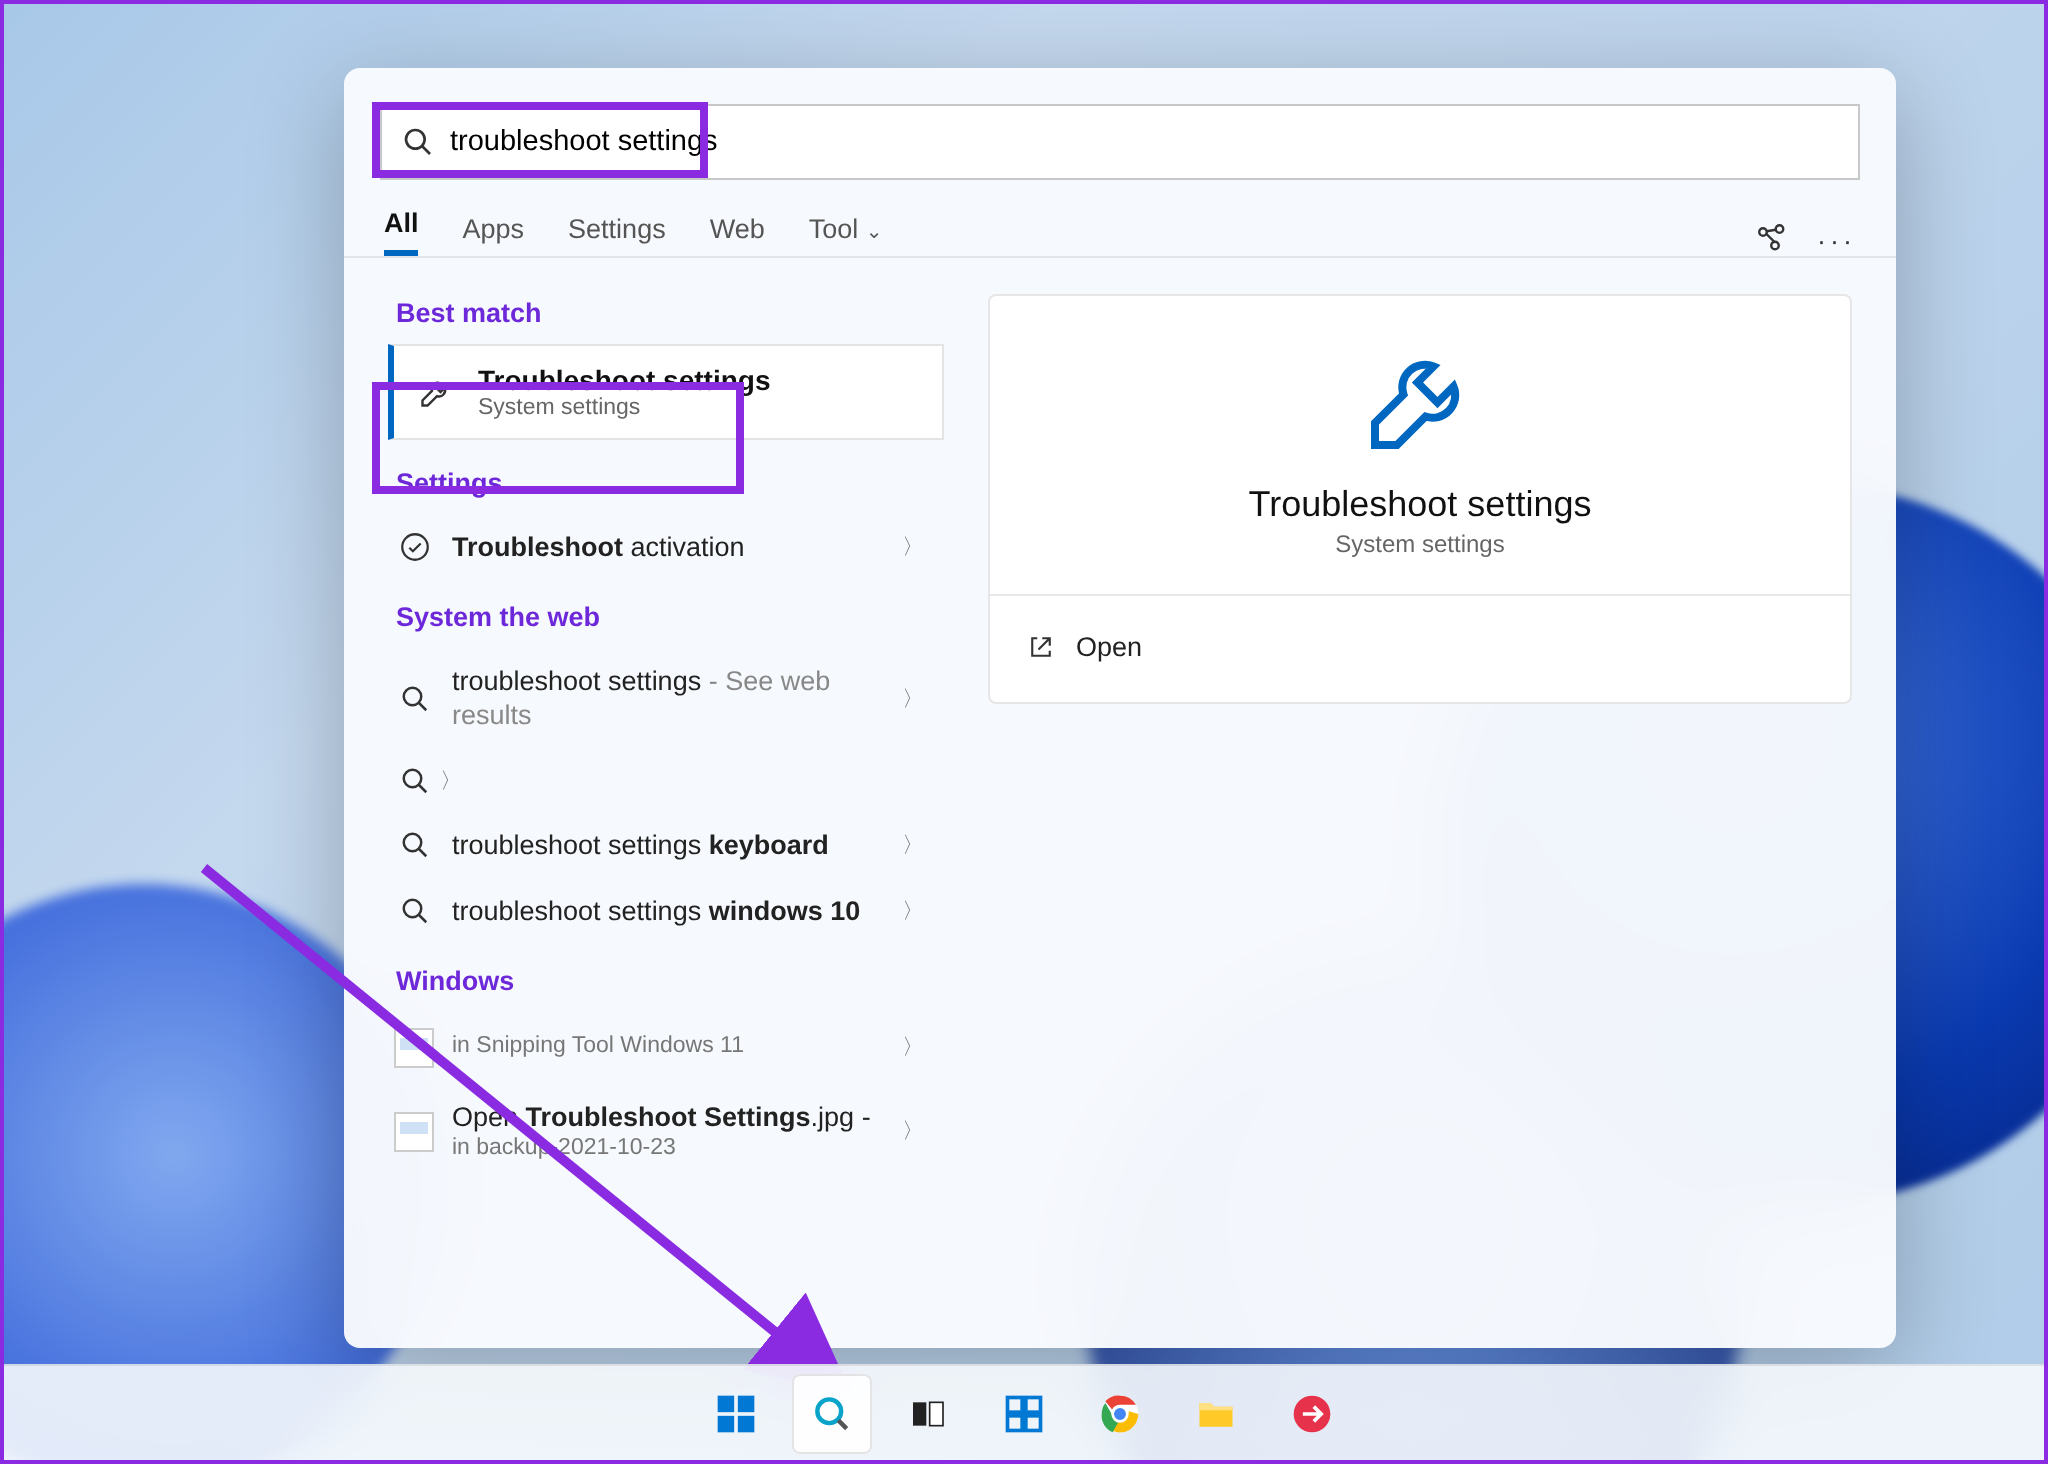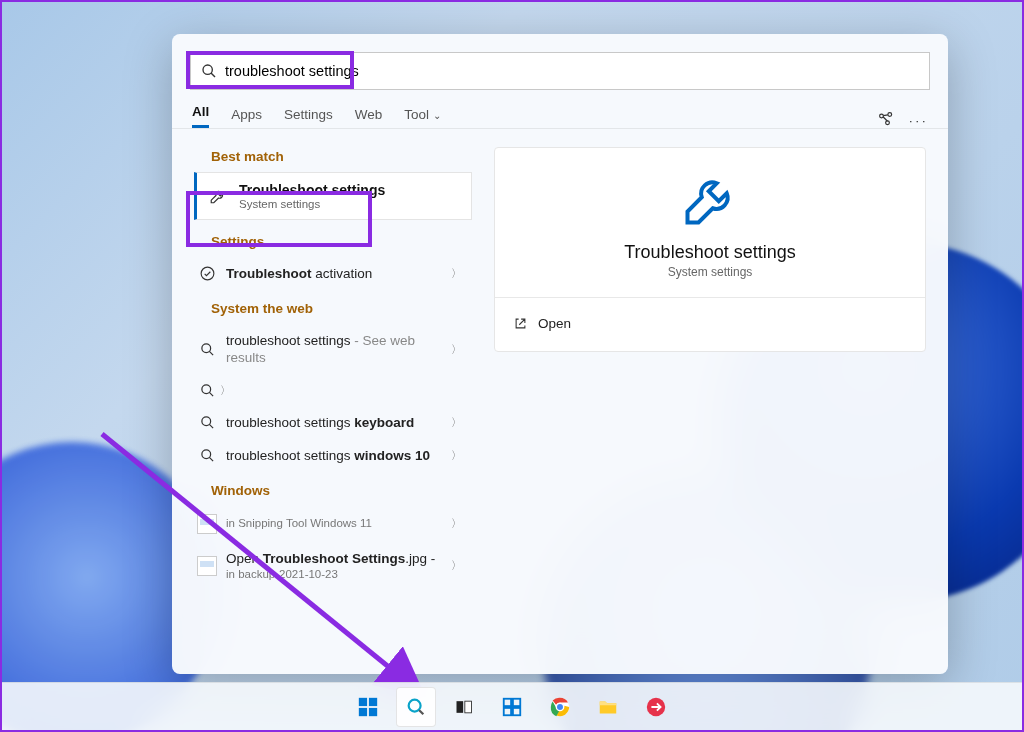--- a/index.html
+++ b/index.html
@@ -58,21 +58,21 @@
 .tab { margin-right: 22px; cursor: pointer; padding-bottom: 6px; }
 .tab.active { color: #111; font-weight: 600; border-bottom: 3px solid #0067c0; }
 .tabs-spacer { flex: 1; }
 .tabs-btn { margin-left: 14px; cursor: pointer; color: #333; display:flex; align-items:center; }
 .divider-h { height: 1px; background: rgba(0,0,0,0.08); margin-top: 0; }
 
 .content { display: flex; flex: 1; overflow: hidden; }
 .left-col { width: 300px; padding: 18px 0 10px 22px; overflow: hidden; }
 .right-col { flex: 1; padding: 18px 22px; }
 
-.section-head { font-size: 13.5px; font-weight: 600; color: #a16207; margin: 2px 0 8px 17px; }
+.section-head { font-size: 13.5px; font-weight: 600; color: #6d28d9; margin: 2px 0 8px 4px; }
 
 .best-item {
   background: #fff;
   border: 1px solid #e4e4e4;
   border-left: 3px solid #0067c0;
   display: flex; align-items: center;
   padding: 9px 10px;
   margin-bottom: 14px;
   cursor: pointer;
 }

